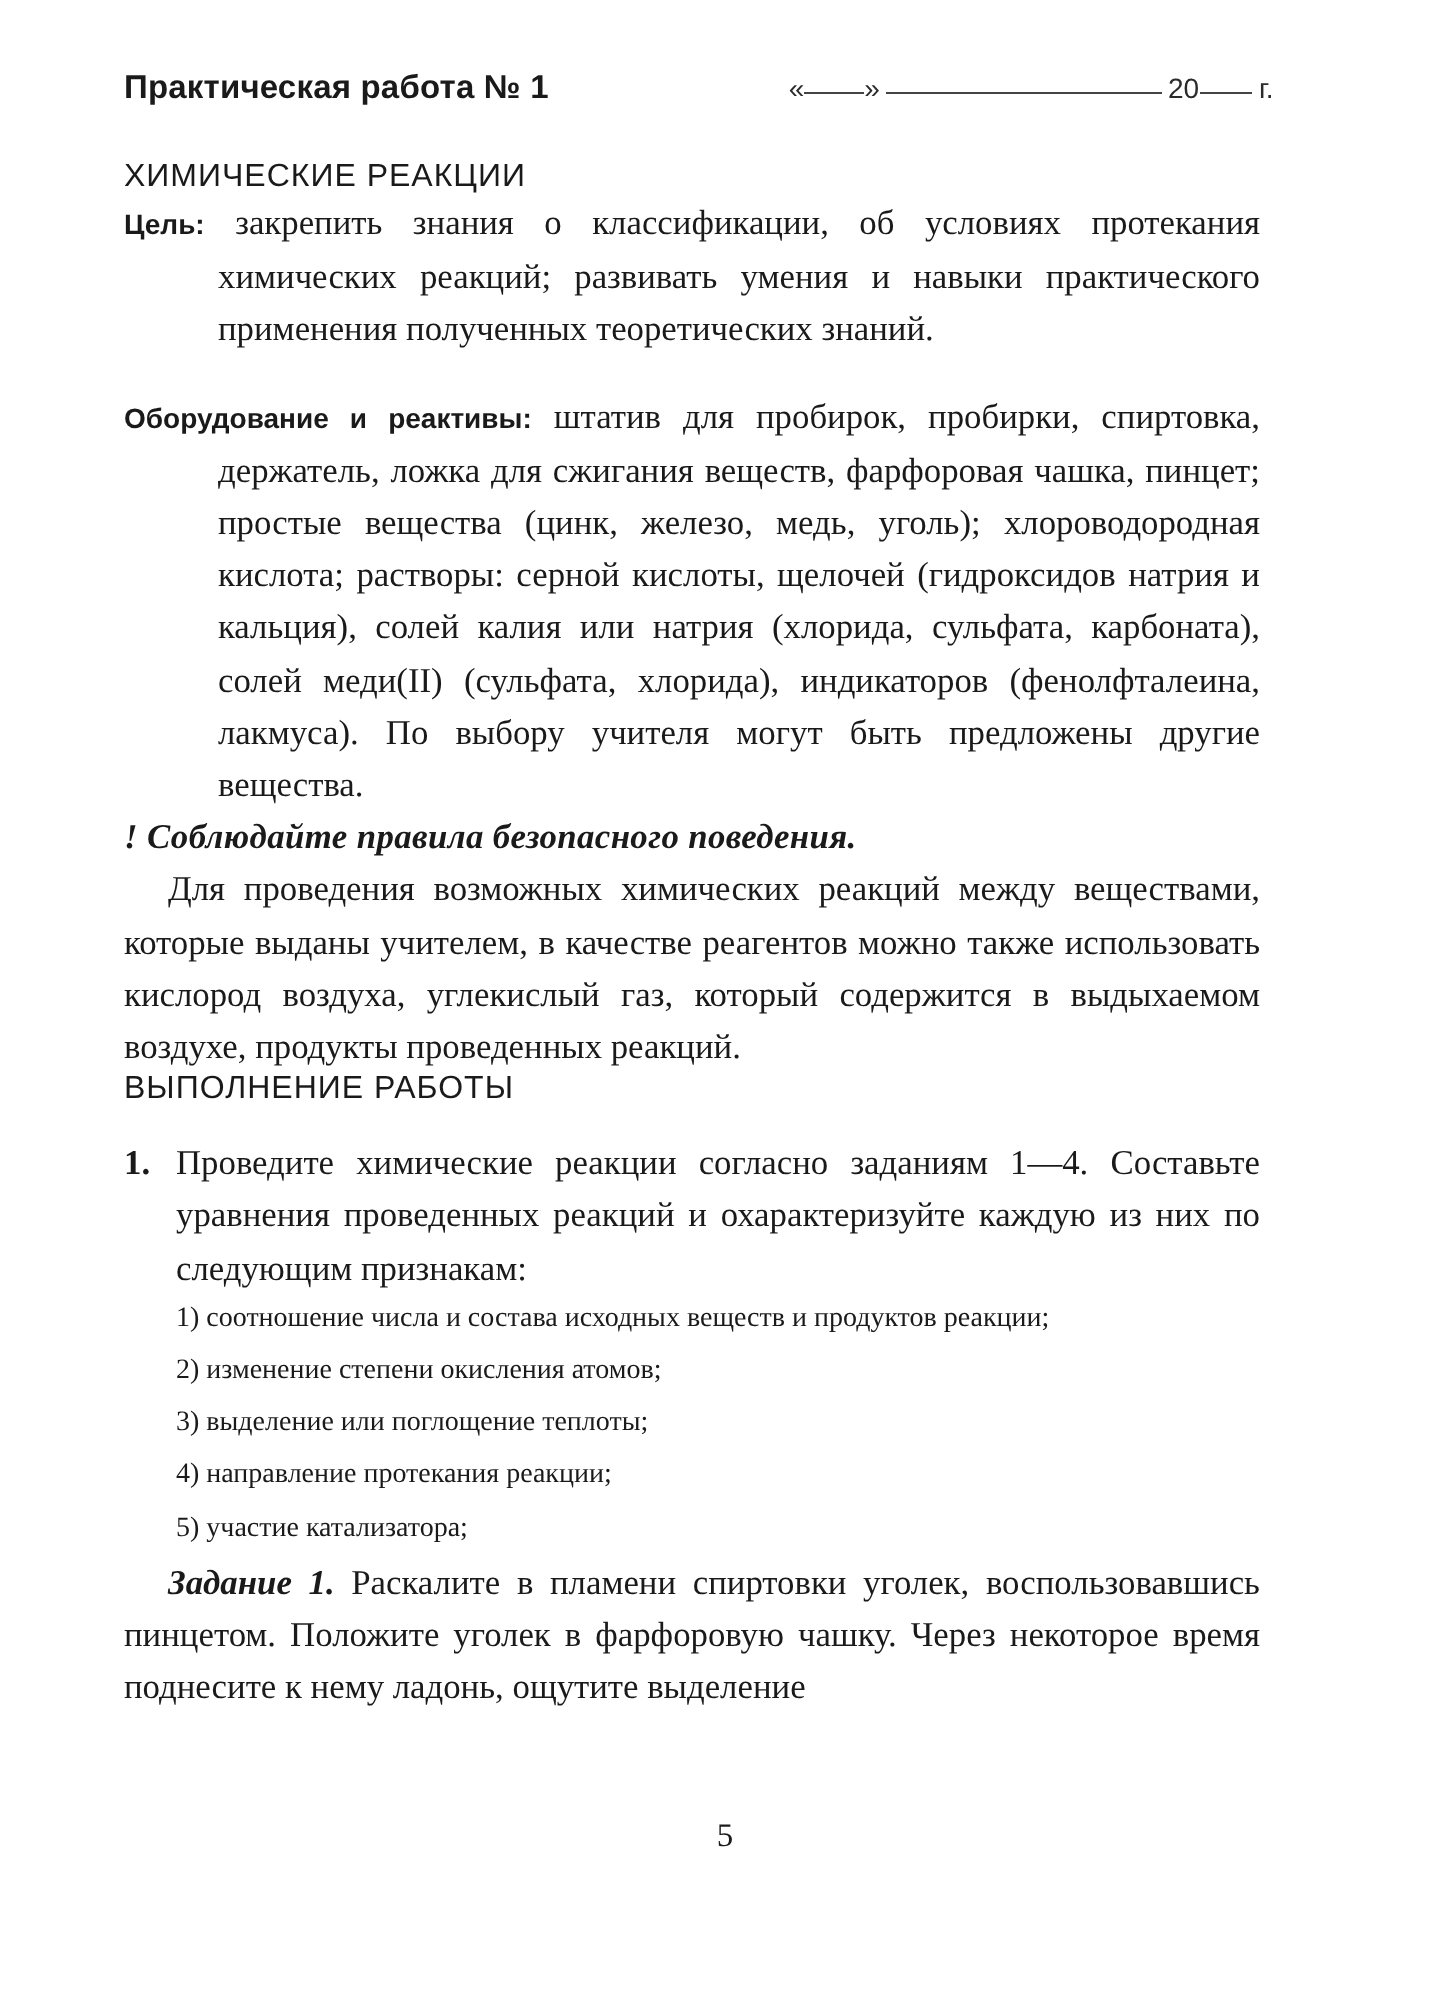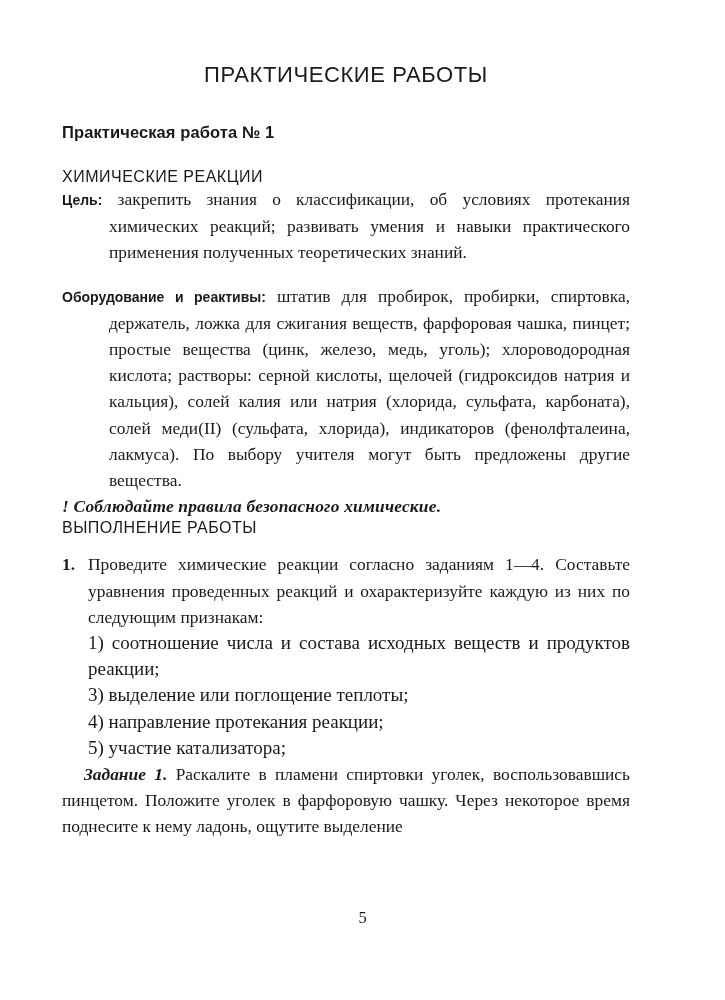--- a/index.html
+++ b/index.html
@@ -126,21 +126,21 @@
   .num-marker {
     position: absolute;
     left: 0;
     top: 0;
     font-weight: 700;
     font-size: 17.4px;
     line-height: 26.2px;
   }
   .sub-list { margin: 0; }
   .sub-list .sub-line {
-    font-size: 19px;
+    font-size: 14px;
     line-height: 26.2px;
     text-align: justify;
     margin: 0;
   }
 
   .task {
     margin-top: 18px;
     text-indent: 22px;
   }
   .task-label {
@@ -157,42 +157,44 @@
     font-size: 16.5px;
     color: #1a1a1a;
   }
 </style>
 </head>
 <body>
 
 <div class="page">
   <div class="content">
 
-    <h1 class="doc-title">ПРАКТИЧЕСКИЕ РАБОТЫ</h1>
 
     <div class="work-row">
       <span class="work-heading">Практическая работа № 1</span>
+      <span class="date-line"><span>«</span><span class="rule-sm"></span><span>»</span><span class="rule-lg"></span><span>20</span><span class="rule-xs"></span> <span>г.</span></span>
     </div>
 
     <h2 class="section-title reactions">ХИМИЧЕСКИЕ РЕАКЦИИ</h2>
 
     <p class="body hang"><span class="lead">Цель:</span><span> закрепить знания о классификации, об условиях протекания химических реакций; развивать умения и навыки практического применения полученных теоретических знаний.</span></p>
 
     <p class="body hang equipment"><span class="lead">Оборудование и реактивы:</span><span> штатив для пробирок, пробирки, спиртовка, держатель, ложка для сжигания веществ, фарфоровая чашка, пинцет; простые вещества (цинк, железо, медь, уголь); хлороводородная кислота; растворы: серной кислоты, щелочей (гидроксидов натрия и кальция), солей калия или натрия (хлорида, сульфата, карбоната), солей меди(II) (сульфата, хлорида), индикаторов (фенолфталеина, лакмуса). По выбору учителя могут быть предложены другие вещества.</span></p>
 
-    <p class="body safety">! Соблюдайте правила безопасного химические.</p>
-
+    <p class="body safety">! Соблюдайте правила безопасного поведения.</p>
+
+    <p class="body para-indent">Для проведения возможных химических реакций между веществами, которые выданы учителем, в качестве реагентов можно также использовать кислород воздуха, углекислый газ, который содержится в выдыхаемом воздухе, продукты проведенных реакций.</p>
 
     <h2 class="section-title execution">ВЫПОЛНЕНИЕ РАБОТЫ</h2>
 
     <div class="num-item">
       <span class="num-marker">1.</span>
       <p class="body">Проведите химические реакции согласно заданиям 1—4. Составьте уравнения проведенных реакций и охарактеризуйте каждую из них по следующим признакам:</p>
       <div class="sub-list">
         <p class="sub-line">1) соотношение числа и состава исходных веществ и продуктов реакции;</p>
+        <p class="sub-line">2) изменение степени окисления атомов;</p>
         <p class="sub-line">3) выделение или поглощение теплоты;</p>
         <p class="sub-line">4) направление протекания реакции;</p>
         <p class="sub-line">5) участие катализатора;</p>
       </div>
     </div>
 
     <p class="body task"><span class="task-label">Задание 1.</span><span> Раскалите в пламени спиртовки уголек, воспользовавшись пинцетом. Положите уголек в фарфоровую чашку. Через некоторое время поднесите к нему ладонь, ощутите выделение</span></p>
 
   </div>
 

